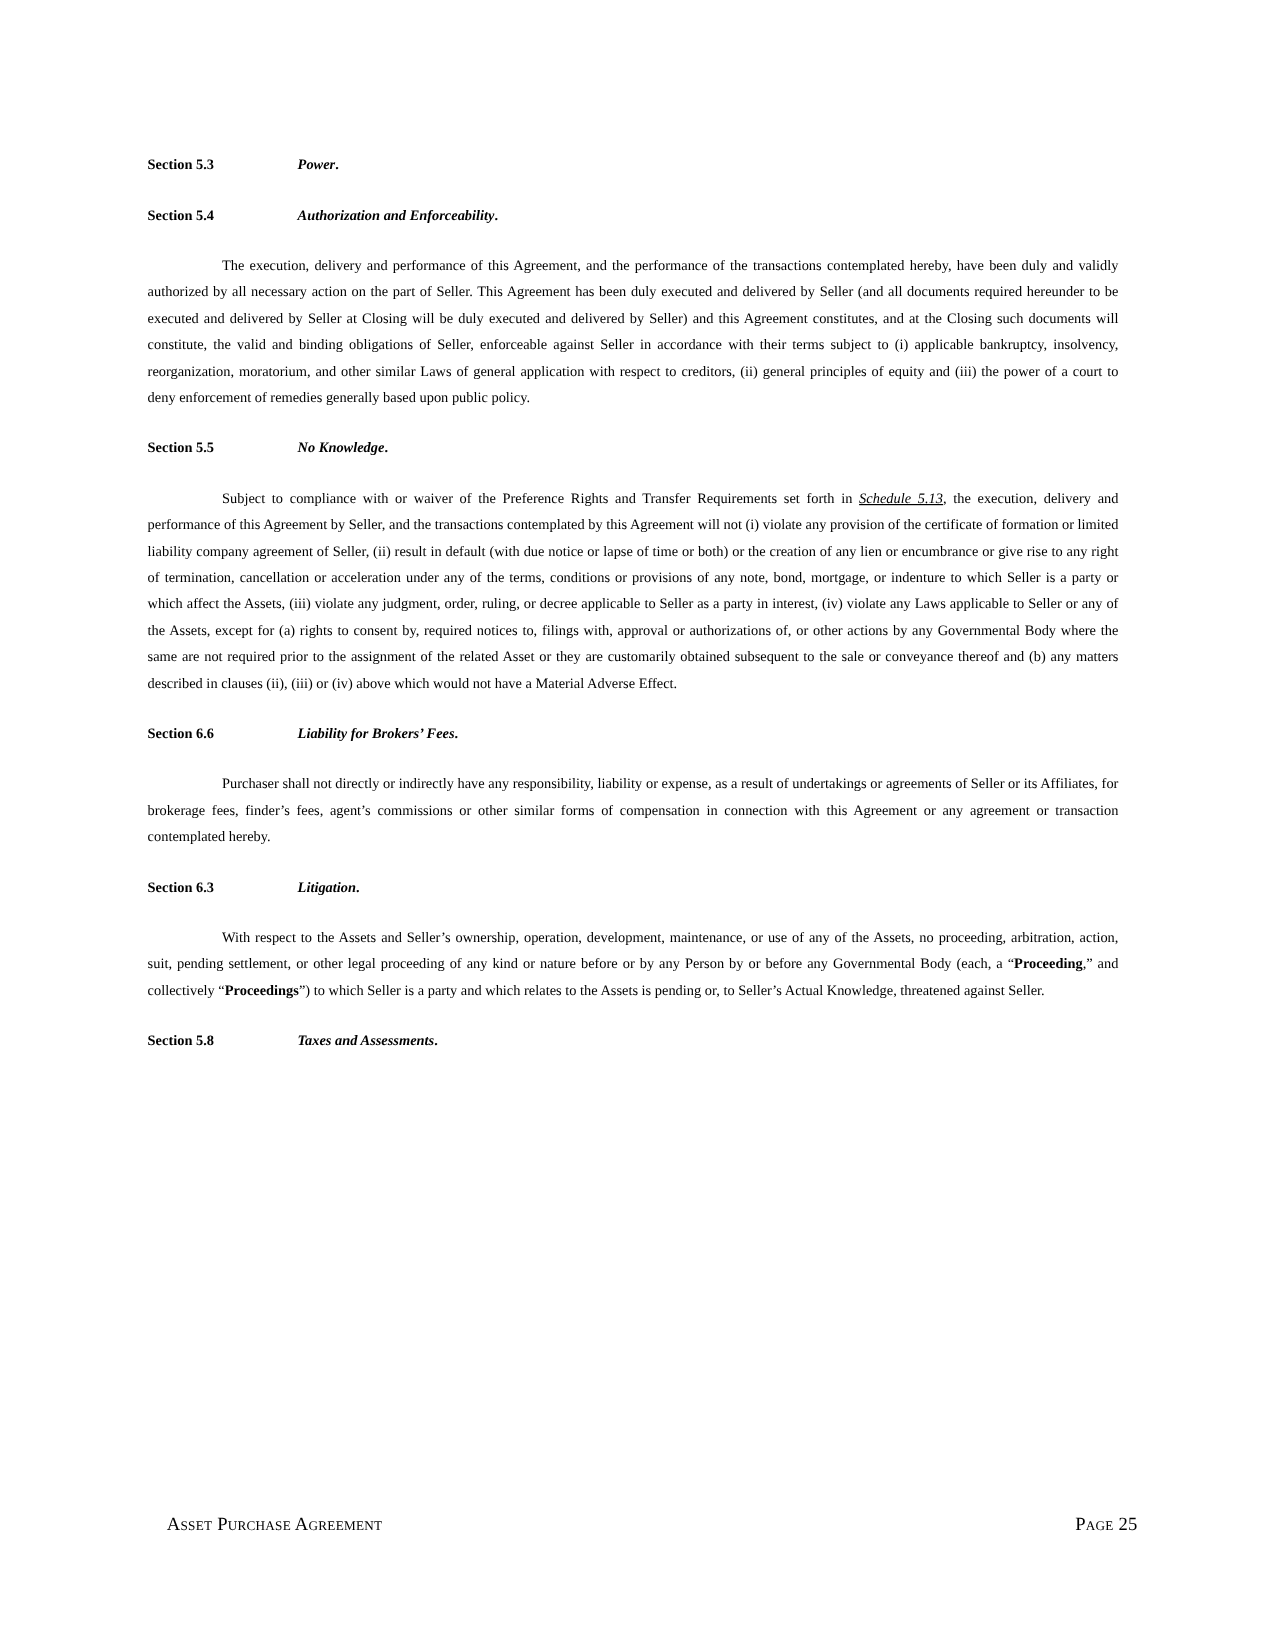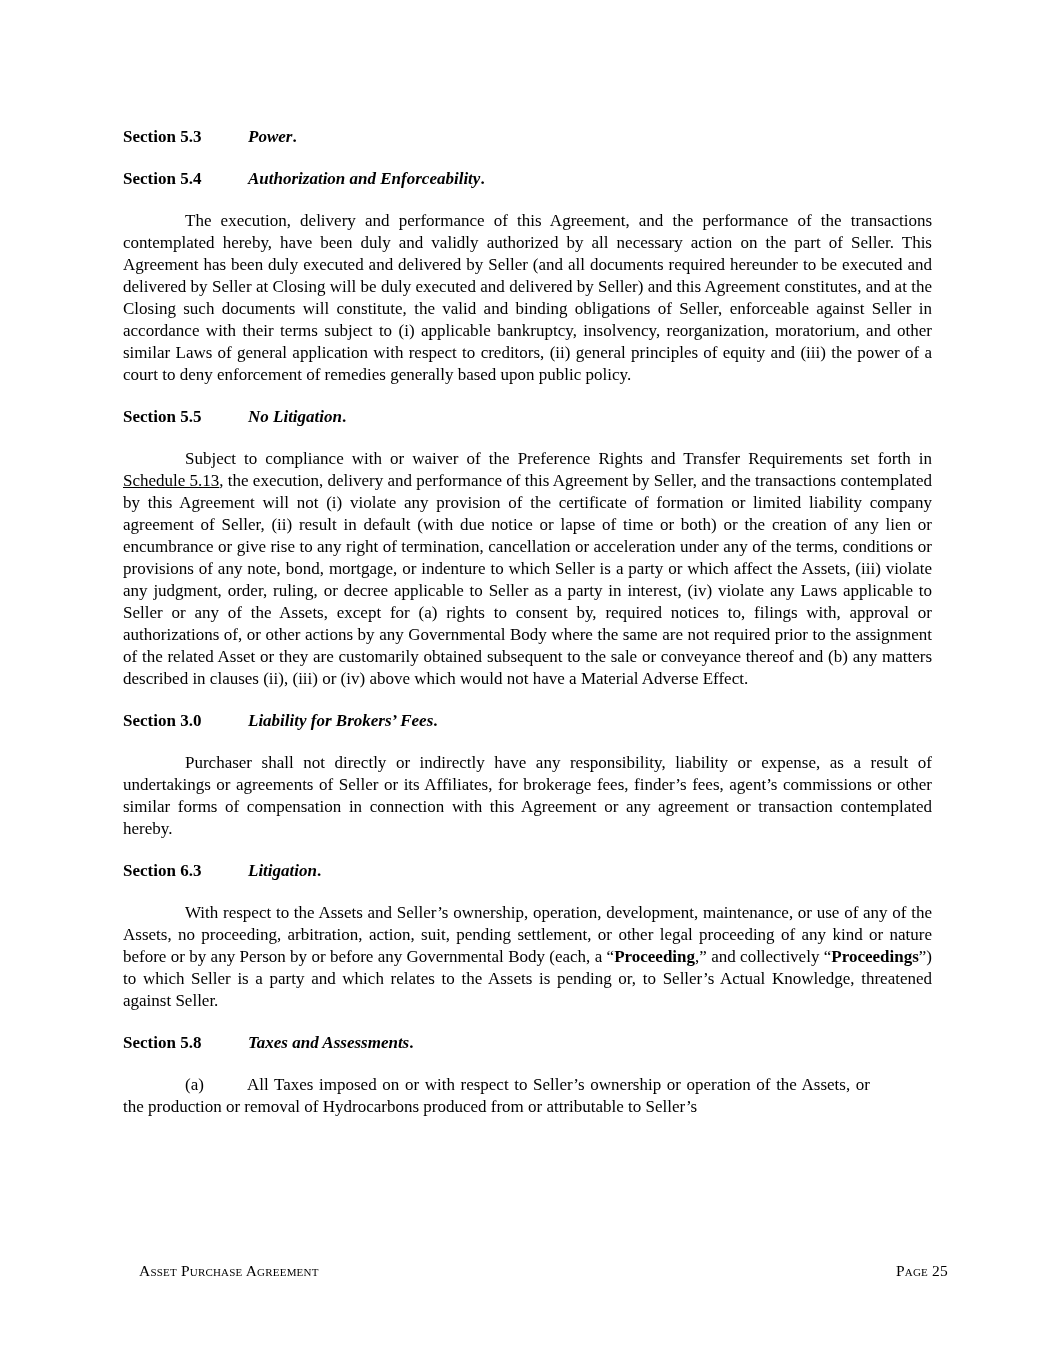--- a/index.html
+++ b/index.html
@@ -10,21 +10,21 @@
     position: relative;
     font-family: "Liberation Serif", serif;
     color: #000000;
     overflow: hidden;
   }
   .doc {
     position: absolute;
     left: 123px;
     top: 126px;
     width: 809px;
-    font-size: 17px;
+    font-size: 12px;
     line-height: 22px;
   }
   .doc p { margin: 0 0 20px 0; }
   .heading {
     margin-left: 62px;
     font-weight: bold;
   }
   .heading .num {
     display: inline-block;
     width: 125px;
@@ -40,21 +40,21 @@
     margin-left: 62px;
     text-align: justify;
     text-indent: 62px;
     width: 747px;
   }
   .sub-label {
     display: inline-block;
     width: 62px;
     text-indent: 0;
   }
-  .underline { text-decoration: underline; }
+  .underline { text-decoration: underline; font-style: italic; }
   .bold { font-weight: bold; }
   .footer {
     position: absolute;
     left: 123px;
     top: 1262px;
     width: 809px;
     display: flex;
     justify-content: space-between;
     font-size: 15.5px;
     font-variant: small-caps;
@@ -67,34 +67,33 @@
 
 <div class="doc">
 
   <p class="heading"><span class="num">Section 5.3</span><span class="title">Power</span><span class="dot">.</span></p>
 
 
   <p class="heading"><span class="num">Section 5.4</span><span class="title">Authorization and Enforceability</span><span class="dot">.</span></p>
 
   <p class="body-para">The execution, delivery and performance of this Agreement, and the performance of the transactions contemplated hereby, have been duly and validly authorized by all necessary action on the part of Seller. This Agreement has been duly executed and delivered by Seller (and all documents required hereunder to be executed and delivered by Seller at Closing will be duly executed and delivered by Seller) and this Agreement constitutes, and at the Closing such documents will constitute, the valid and binding obligations of Seller, enforceable against Seller in accordance with their terms subject to (i) applicable bankruptcy, insolvency, reorganization, moratorium, and other similar Laws of general application with respect to creditors, (ii) general principles of equity and (iii) the power of a court to deny enforcement of remedies generally based upon public policy.</p>
 
-  <p class="heading"><span class="num">Section 5.5</span><span class="title">No Litigation</span><span class="dot">.</span></p>
+  <p class="heading"><span class="num">Section 5.5</span><span class="title">No Knowledge</span><span class="dot">.</span></p>
 
   <p class="body-para"><span>Subject to compliance with or waiver of the Preference Rights and Transfer Requirements set forth in </span><span class="underline">Schedule 5.13</span><span>, the execution, delivery and performance of this Agreement by Seller, and the transactions contemplated by this Agreement will not (i) violate any provision of the certificate of formation or limited liability company agreement of Seller, (ii) result in default (with due notice or lapse of time or both) or the creation of any lien or encumbrance or give rise to any right of termination, cancellation or acceleration under any of the terms, conditions or provisions of any note, bond, mortgage, or indenture to which Seller is a party or which affect the Assets, (iii) violate any judgment, order, ruling, or decree applicable to Seller as a party in interest, (iv) violate any Laws applicable to Seller or any of the Assets, except for (a) rights to consent by, required notices to, filings with, approval or authorizations of, or other actions by any Governmental Body where the same are not required prior to the assignment of the related Asset or they are customarily obtained subsequent to the sale or conveyance thereof and (b) any matters described in clauses (ii), (iii) or (iv) above which would not have a Material Adverse Effect.</span></p>
 
-  <p class="heading"><span class="num">Section 3.0</span><span class="title">Liability for Brokers’ Fees</span><span class="dot">.</span></p>
+  <p class="heading"><span class="num">Section 6.6</span><span class="title">Liability for Brokers’ Fees</span><span class="dot">.</span></p>
 
   <p class="body-para">Purchaser shall not directly or indirectly have any responsibility, liability or expense, as a result of undertakings or agreements of Seller or its Affiliates, for brokerage fees, finder’s fees, agent’s commissions or other similar forms of compensation in connection with this Agreement or any agreement or transaction contemplated hereby.</p>
 
   <p class="heading"><span class="num">Section 6.3</span><span class="title">Litigation</span><span class="dot">.</span></p>
 
   <p class="body-para"><span>With respect to the Assets and Seller’s ownership, operation, development, maintenance, or use of any of the Assets, no proceeding, arbitration, action, suit, pending settlement, or other legal proceeding of any kind or nature before or by any Person by or before any Governmental Body (each, a “</span><span class="bold">Proceeding</span><span>,” and collectively “</span><span class="bold">Proceedings</span><span>”) to which Seller is a party and which relates to the Assets is pending or, to Seller’s Actual Knowledge, threatened against Seller.</span></p>
 
   <p class="heading"><span class="num">Section 5.8</span><span class="title">Taxes and Assessments</span><span class="dot">.</span></p>
 
-  <p class="sub-para"><span class="sub-label">(a)</span><span>All Taxes imposed on or with respect to Seller’s ownership or operation of the Assets, or the production or removal of Hydrocarbons produced from or attributable to Seller’s</span></p>
 
 </div>
 
 <div class="footer">
   <span>Asset Purchase Agreement</span>
   <span>Page 25</span>
 </div>
 
 </body></html>

